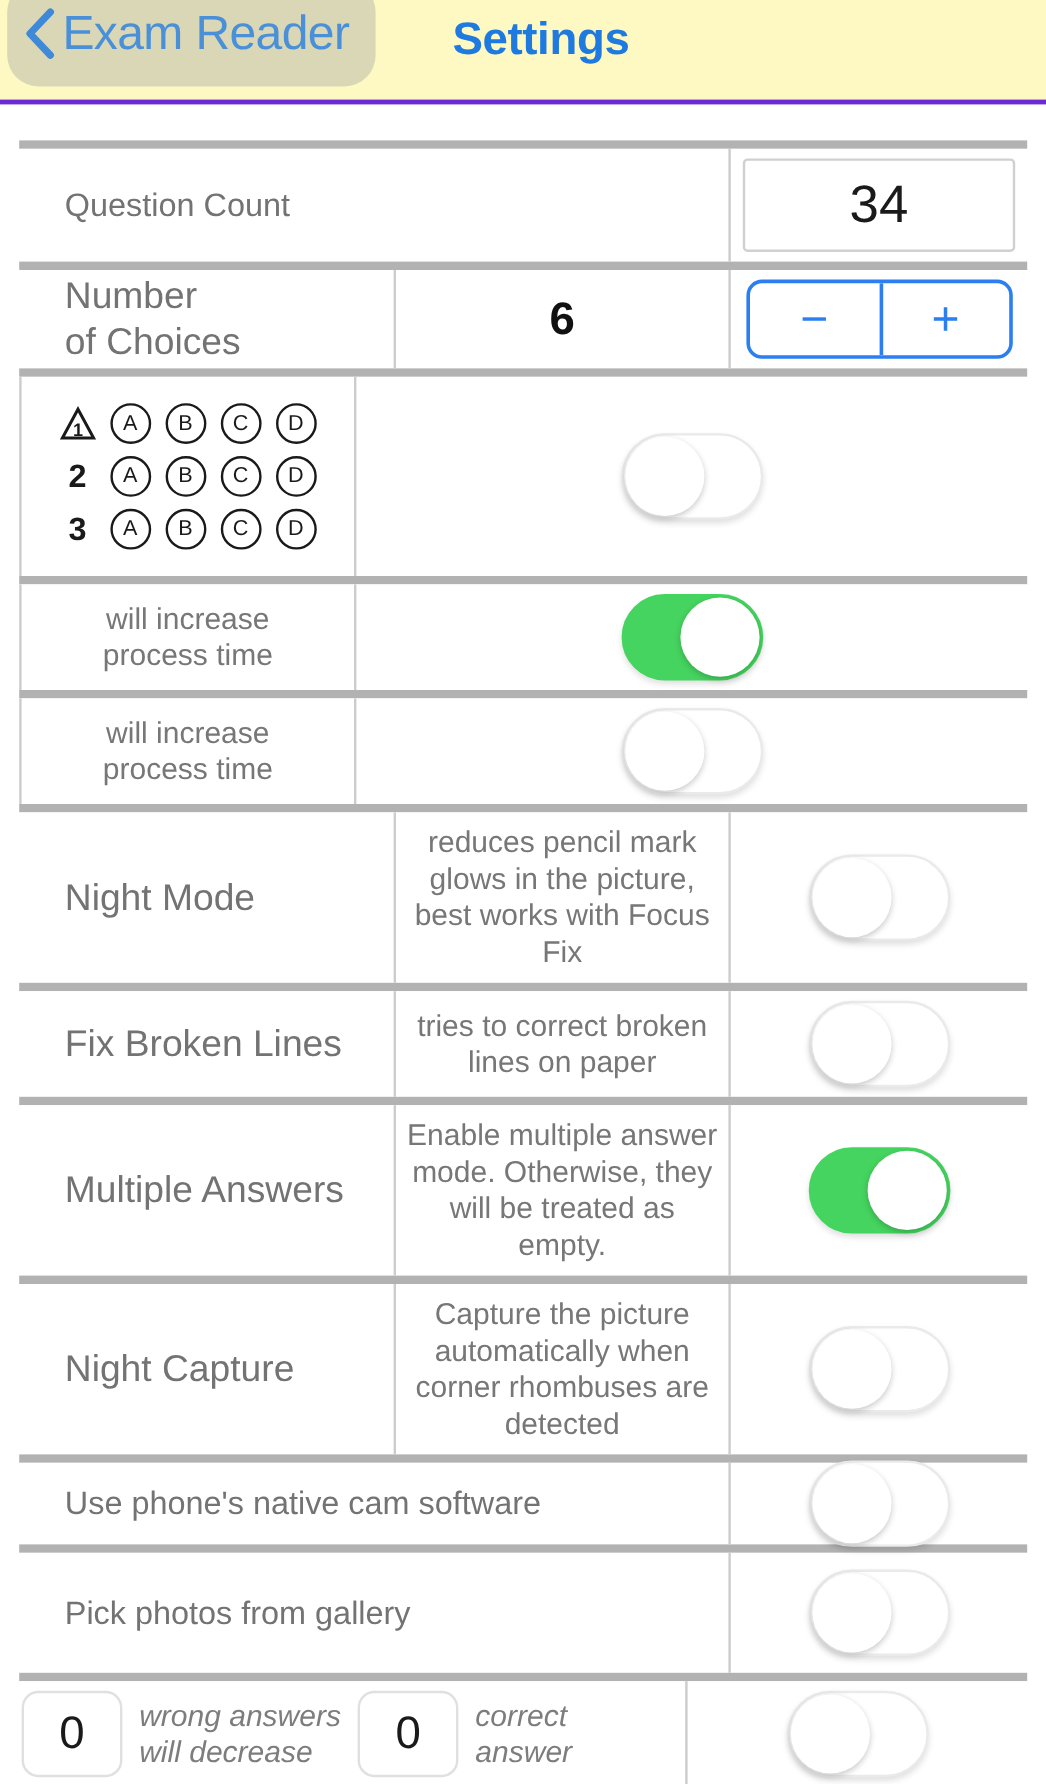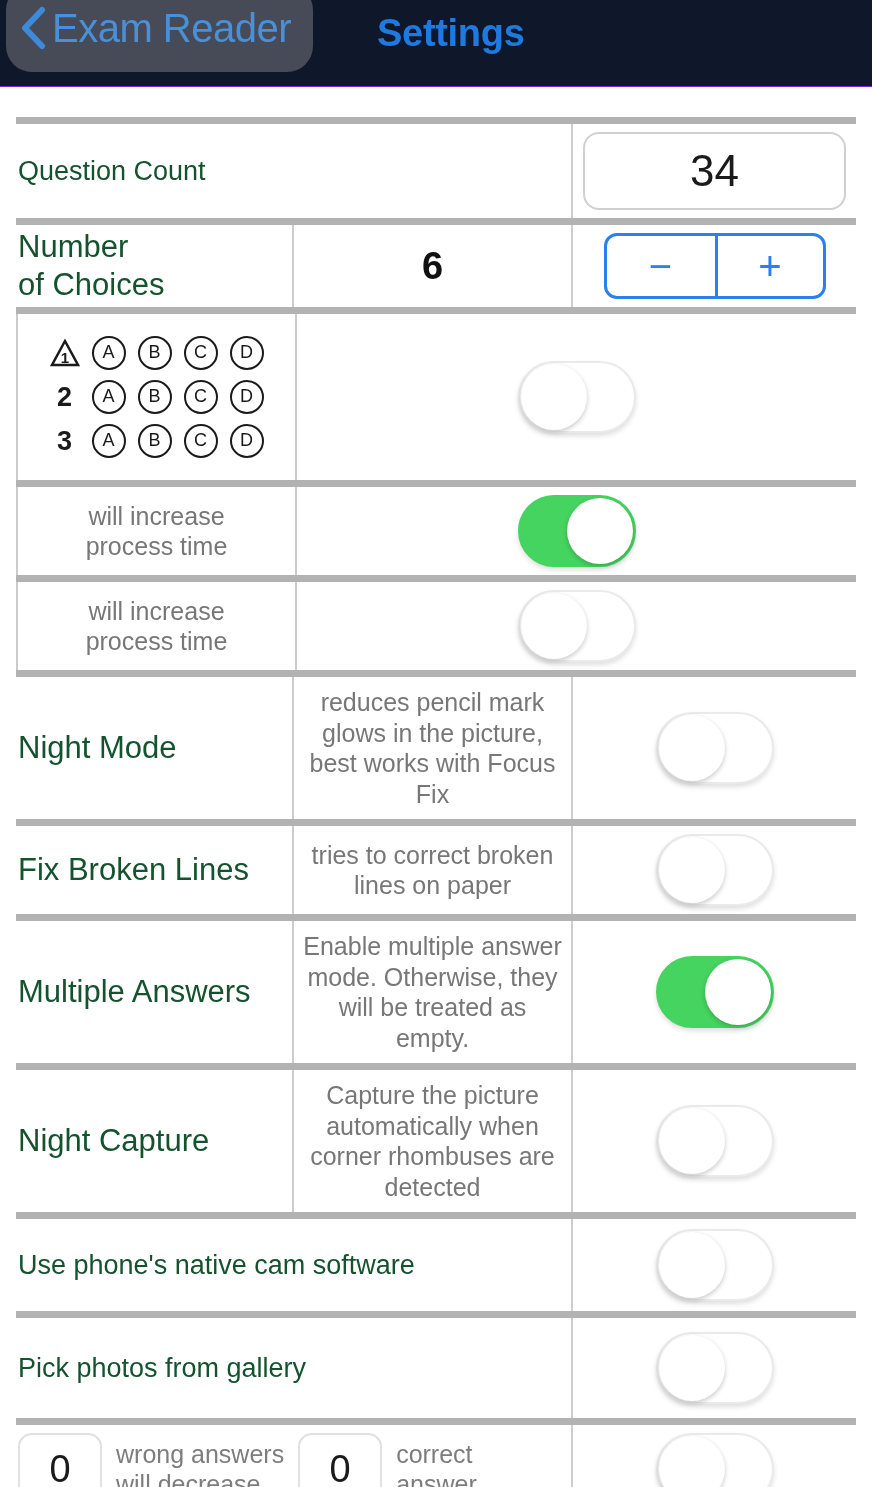--- a/index.html
+++ b/index.html
@@ -10,22 +10,22 @@
     background: #ffffff;
     font-family: "Liberation Sans", sans-serif;
     overflow: hidden;
     position: relative;
   }
 
   
   .navbar {
     position: relative;
     height: 87px;
-    background: #0f172a;
-    border-bottom: 1px solid #6d28d9;
+    background: #fef9c3;
+    border-bottom: 4px solid #6d28d9;
   }
   .back-button {
     position: absolute;
     left: 6px;
     top: -16px;
     height: 88px;
     padding: 0 22px 0 14px;
     display: flex;
     align-items: center;
     gap: 6px;
@@ -66,22 +66,23 @@
     background: #ffffff;
     width: 100%;
   }
   .cell-label {
     width: 276px;
     flex: 0 0 276px;
     display: flex;
     align-items: center;
     padding: 0 4px 0 2px;
     font-size: 31px;
-    color: #14532d;
+    color: #737373;
     line-height: 1.22;
+    margin-left: 36px;
   }
   .cell-label.wide {
     width: 557px;
     flex: 0 0 557px;
     border-right: 2px solid #cccccc;
     font-size: 27px;
   }
   .cell-mid {
     width: 281px;
     flex: 0 0 281px;
@@ -107,21 +108,21 @@
     align-items: center;
     justify-content: center;
     padding: 8px 10px;
   }
 
   
   .num-input {
     width: 100%;
     height: 78px;
     border: 2px solid #d0d0d0;
-    border-radius: 16px;
+    border-radius: 4px;
     background: #ffffff;
     display: flex;
     align-items: center;
     justify-content: center;
     font-size: 44px;
     color: #1a1a1a;
   }
 
   .stepper {
     width: 222px;
@@ -227,20 +228,21 @@
     justify-content: center;
     font-size: 38px;
     color: #1a1a1a;
     flex: 0 0 84px;
   }
   .score-text {
     font-size: 25px;
     color: #7d7d7d;
     line-height: 1.2;
     white-space: pre-line;
+    font-style: italic;
   }
 </style>
 </head>
 <body>
 
 <div class="navbar">
   <div class="back-button">
     <span class="chevron-icon">
       <svg width="26" height="44" viewBox="0 0 26 44">
         <polyline points="22,4 5,22 22,40" fill="none" stroke="#3f8ad8" stroke-width="6" stroke-linecap="round" stroke-linejoin="round"></polyline>
@@ -387,21 +389,21 @@
     <div class="cell-mid">Capture the picture automatically when corner rhombuses are detected</div>
     <div class="cell-right">
       <div class="toggle off">
           <span class="knob"></span>
         </div>
     </div>
   </div>
 
   <div class="sep"></div>
 
-  <div class="row" style="height:92px">
+  <div class="row" style="height:68px">
     <div class="cell-label wide">Use phone's native cam software</div>
     <div class="cell-right">
       <div class="toggle off">
           <span class="knob"></span>
         </div>
     </div>
   </div>
 
   <div class="sep"></div>
 

